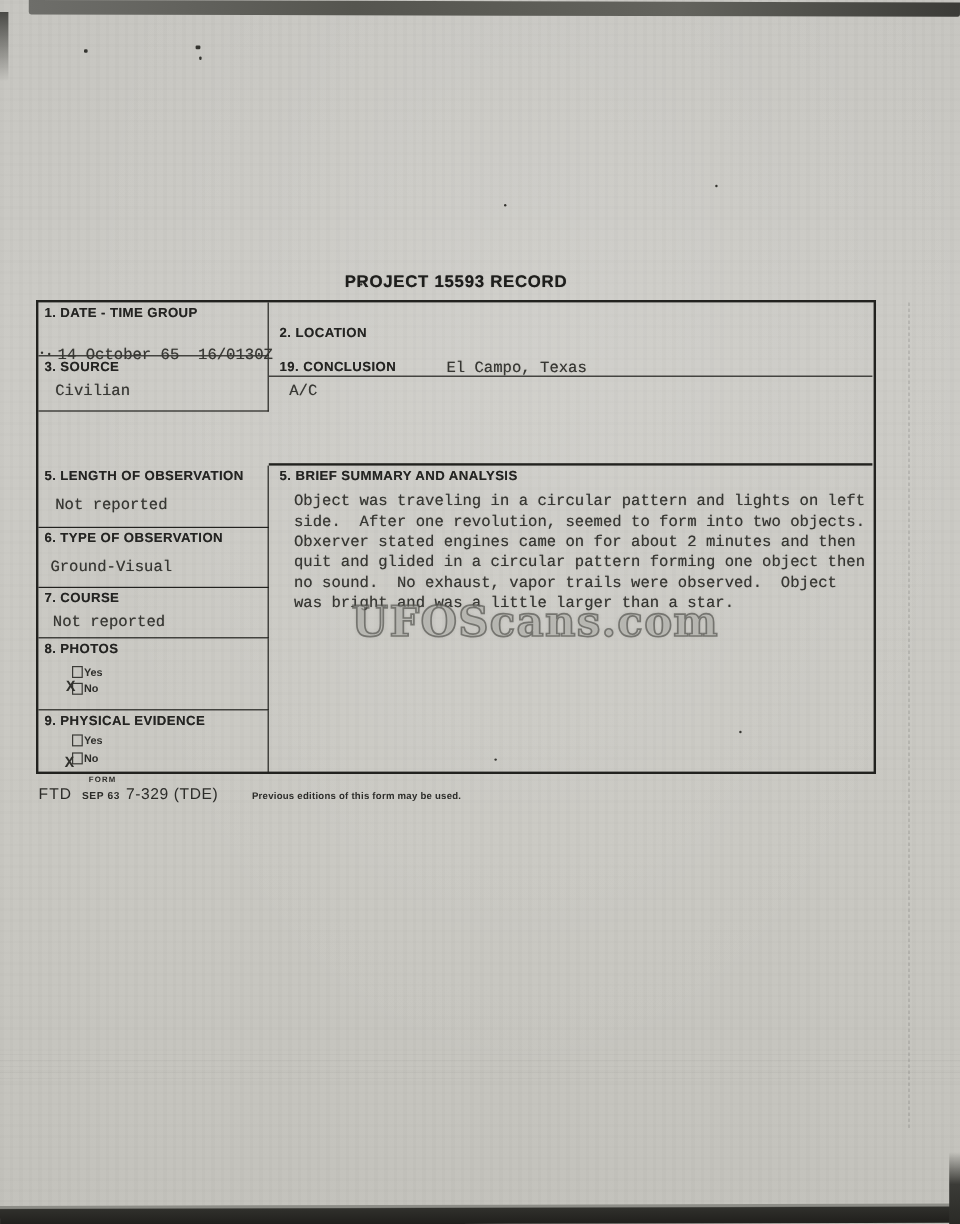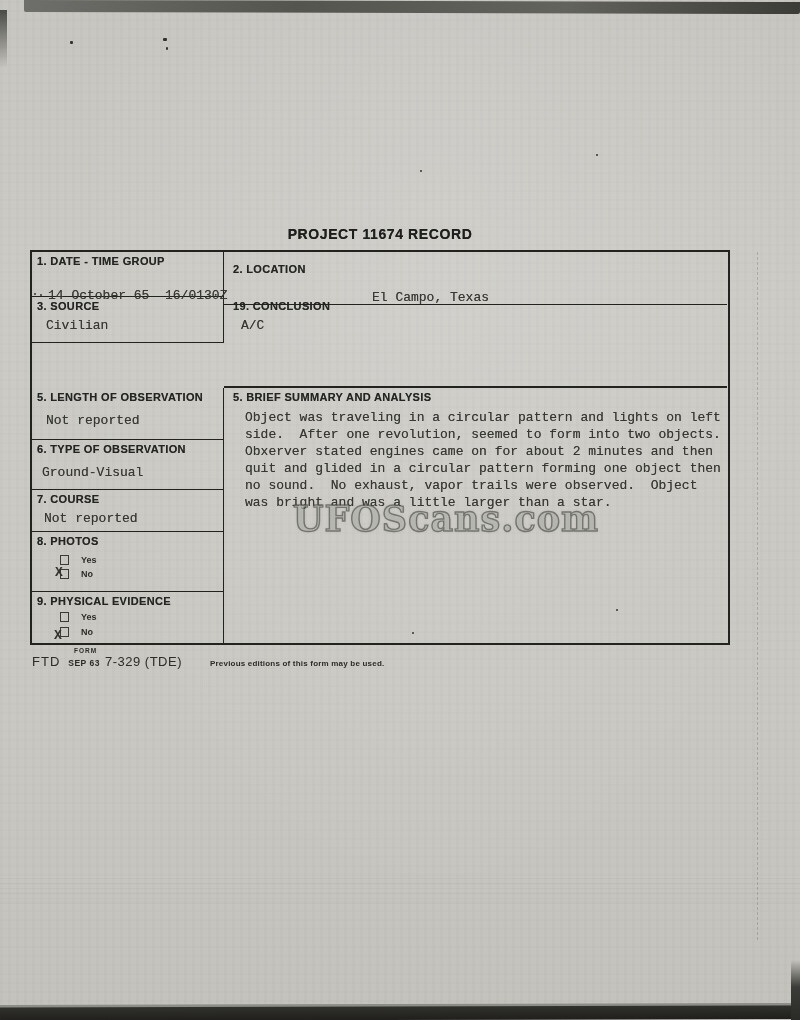--- a/index.html
+++ b/index.html
@@ -44,21 +44,21 @@
   .nobot{border-bottom:none !important;}
   .flabel{position:absolute;top:3px;left:5px;font-size:11px;font-weight:700;
     letter-spacing:0.35px;color:#242422;white-space:nowrap;
     text-shadow:0 0 0.5px rgba(36,36,34,0.55);}
   .typed{position:absolute;font-family:"Liberation Mono","DejaVu Sans Mono",monospace;
     font-size:13px;color:#373733;white-space:pre;z-index:3;
     text-shadow:0 0 0.6px rgba(55,55,51,0.65);}
   .summary-text{line-height:17px;}
 
   
-  .opt{position:absolute;display:flex;align-items:center;gap:12px;
+  .opt{position:absolute;display:flex;align-items:center;gap:1px;
     font-size:9px;font-weight:700;color:#2c2c29;}
   .cbx{position:relative;display:inline-block;width:7px;height:8px;
     border:1.6px solid #3a3a36;box-sizing:content-box;}
   .xmark{position:absolute;font-family:"Liberation Mono","DejaVu Sans Mono",monospace;
     font-size:13px;font-weight:700;color:#32322e;z-index:2;}
   .x-photos{left:-6px;top:-5px;}
   .x-phys{left:-7px;top:0px;}
 
   
   .watermark{position:absolute;left:293px;top:498px;z-index:6;
@@ -92,29 +92,29 @@
   <div class="speck" style="left:163px;top:38px;width:4px;height:3px;"></div>
   <div class="speck" style="left:166px;top:47px;width:2px;height:3px;"></div>
   <div class="speck" style="left:300px;top:236px;width:2px;height:2px;"></div>
   <div class="speck" style="left:420px;top:170px;width:2px;height:2px;"></div>
   <div class="speck" style="left:596px;top:154px;width:2px;height:2px;"></div>
   <div class="speck" style="left:412px;top:632px;width:2px;height:2px;"></div>
   <div class="speck" style="left:616px;top:609px;width:2px;height:2px;"></div>
   <div class="speck" style="left:34px;top:293px;width:2px;height:2px;"></div>
   <div class="speck" style="left:40px;top:294px;width:2px;height:2px;"></div>
 
-  <div class="doc-title">PROJECT 11674 RECORD</div>
+  <div class="doc-title">PROJECT 15593 RECORD</div>
 
   <div class="form-table">
 
     <div class="cell l" style="top:0;height:45px;">
       <div class="flabel">1. DATE - TIME GROUP</div>
       <div class="typed" style="left:16px;top:36px;">14 October 65  16/0130Z</div>
     </div>
-    <div class="cell r" style="top:8px;height:45px;">
+    <div class="cell r" style="top:17px;height:45px;">
       <div class="flabel" style="left:9px;">2. LOCATION</div>
       <div class="typed" style="left:148px;top:30px;">El Campo, Texas</div>
     </div>
 
     <div class="cell l" style="top:45px;height:46px;">
       <div class="flabel">3. SOURCE</div>
       <div class="typed" style="left:14px;top:21px;">Civilian</div>
     </div>
 
     <div class="cell r heavy" style="top:45px;height:91px;">

